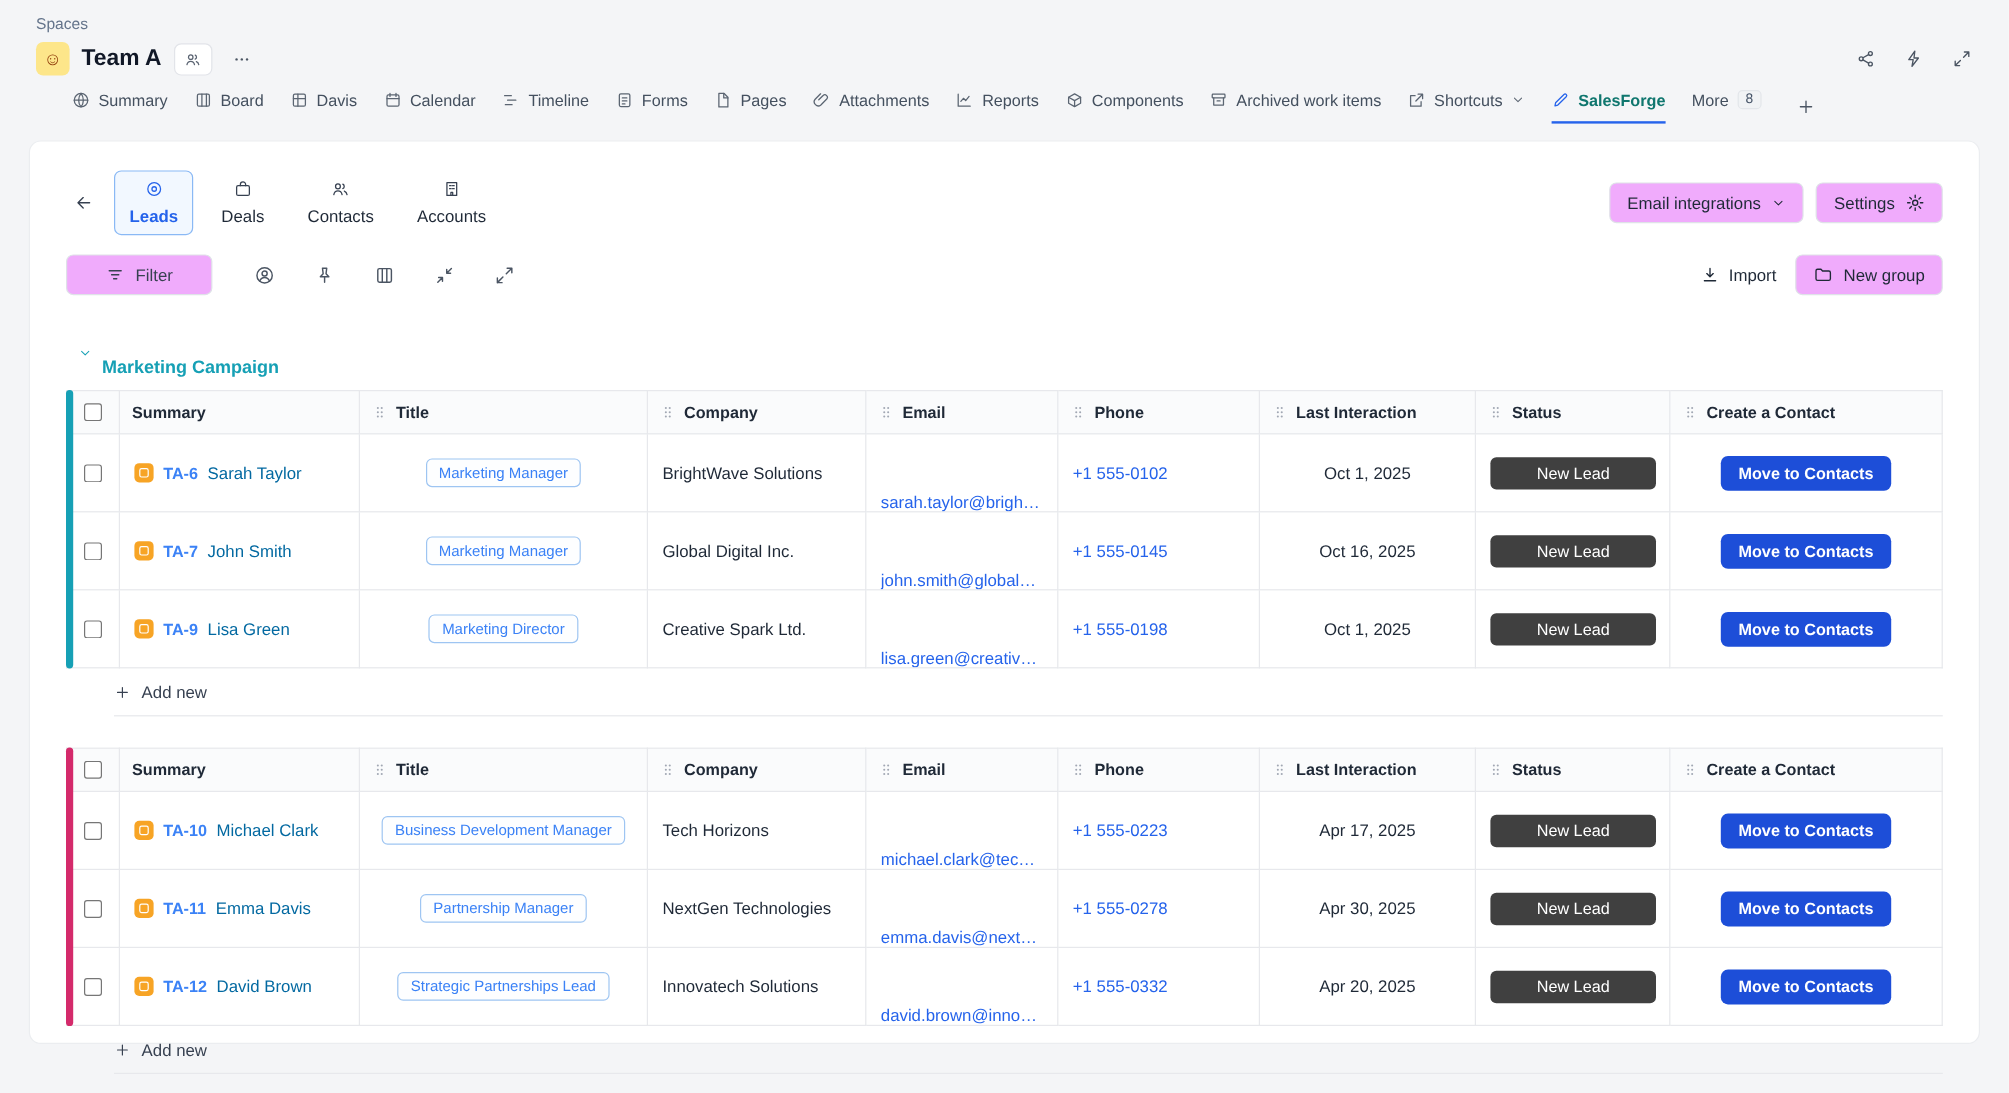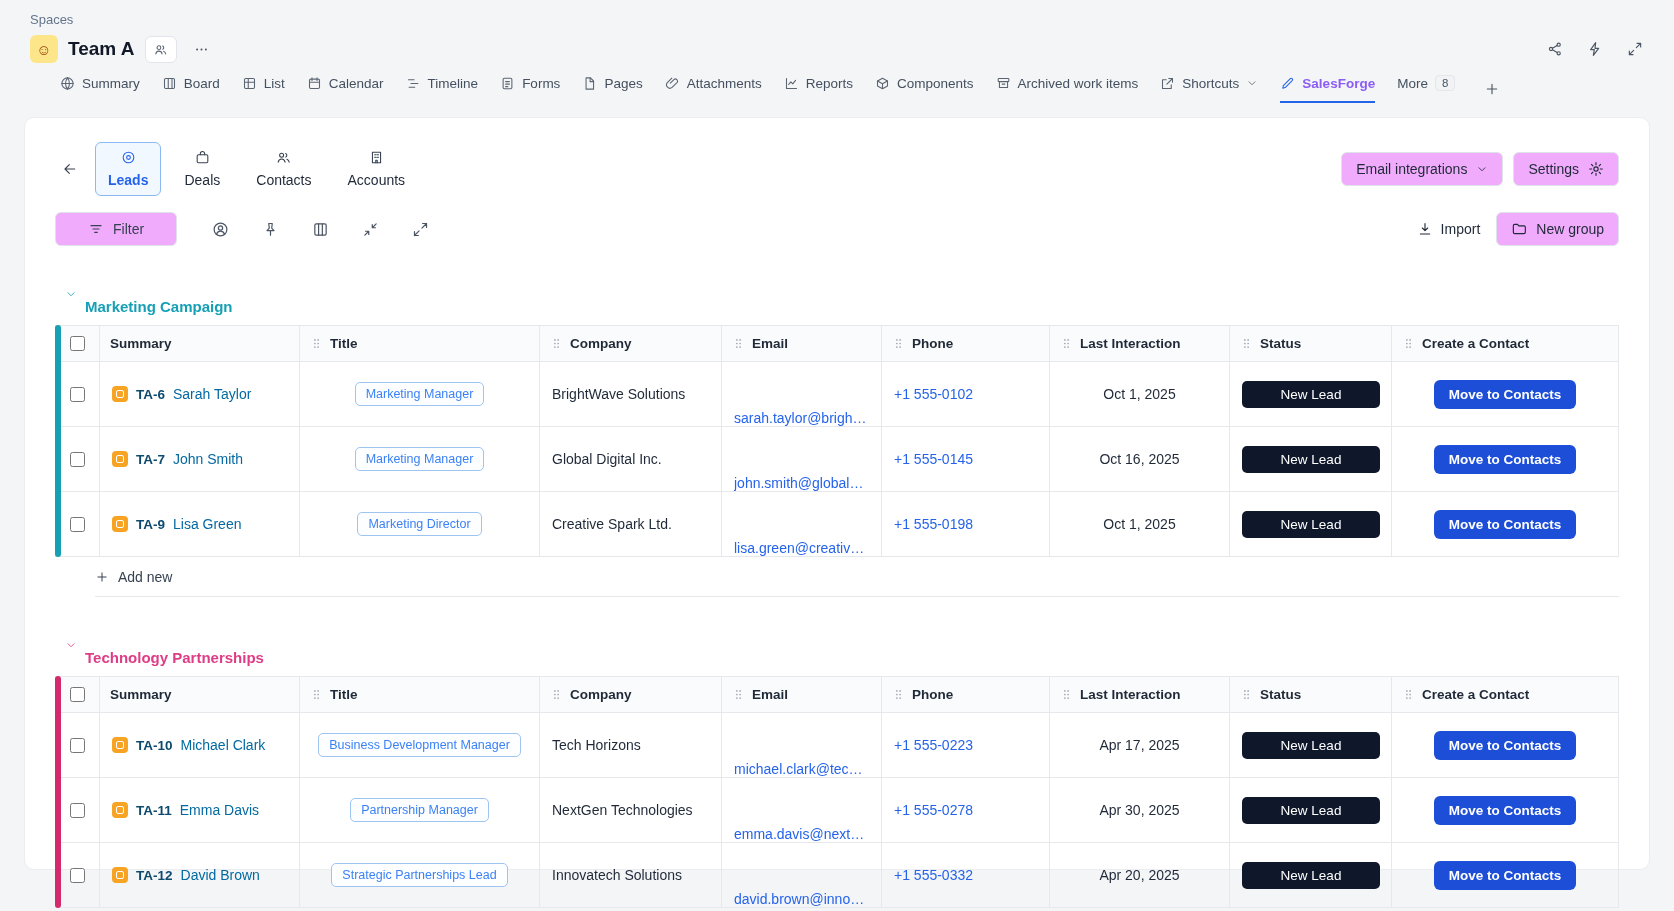--- a/index.html
+++ b/index.html
@@ -25,21 +25,21 @@
     display:flex; align-items:center; justify-content:center; color:#5b6472; cursor:pointer; }
   .ghost-btn { width:30px; height:28px; border:none; background:transparent; border-radius:6px;
     display:flex; align-items:center; justify-content:center; color:#4b5563; cursor:pointer; }
   .top-actions { display:flex; gap:10px; }
 
   
   .vtabs { display:flex; align-items:center; gap:22px; padding:0 30px; margin-top:9px; white-space:nowrap; }
   .vtab { display:flex; align-items:center; gap:7px; font-size:13.5px; color:#44505f;
     padding-bottom:10px; border-bottom:2px solid transparent; cursor:pointer; }
   .vtab .ic { color:#5b6572; }
-  .vtab.active { color:#8b5cf6; font-weight:700; border-bottom-color:#2563eb; }
+  .vtab.active { color:#0f766e; font-weight:700; border-bottom-color:#2563eb; }
   .vtab.active .ic { color:#2563eb; }
   .count-badge { font-size:11.5px; background:#f1f3f5; border:1px solid #e3e6ea; color:#475569;
     border-radius:4px; padding:1px 6px; }
 
   
   .card { margin:14px 24px 24px 24px; background:#fff; border:1px solid #ebedf0;
     border-radius:10px; padding:24px 30px; height:753px; }
   .row1 { display:flex; align-items:center; gap:10px; }
   .iconbtn { border:none; background:transparent; width:30px; height:30px; color:#374151;
     display:flex; align-items:center; justify-content:center; cursor:pointer; }
@@ -79,29 +79,29 @@
   .th-inner { display:flex; align-items:center; gap:7px; }
   .ic.drag { width:13px; height:13px; color:#a1a7b3; }
   tbody td { height:51px; padding:0 12px; vertical-align:middle; }
   .c-check { text-align:center; padding:0; }
   .c-center { text-align:center; }
   input[type="checkbox"] { width:15px; height:15px; accent-color:#3b82f6; cursor:pointer; vertical-align:middle; }
 
   .sumcell { display:flex; align-items:center; gap:8px; cursor:pointer; }
   .witem { width:16px; height:16px; background:#f7a425; border-radius:4px; position:relative; flex:none; }
   .witem::after { content:""; position:absolute; inset:4px; border:1.5px solid #fff; border-radius:2px; }
-  .rid { color:#0c4a6e; font-weight:600; font-size:13.5px; }
+  .rid { color:#3b82f6; font-weight:600; font-size:13.5px; }
   .rname { color:#0369a1;text-align:center; }
 
   .badge { display:inline-block; padding:4px 10px; border:1px solid #9ec5f2; color:#3b82f6;
     border-radius:5px; font-size:12.5px; background:#fdfeff; white-space:nowrap; }
   .link { color:#2563eb; cursor:pointer; }
   .trunc { display:block; overflow:hidden; white-space:nowrap; text-overflow:ellipsis;margin-top:48px; }
 
-  .btn-newlead { width:138px; padding:6px 0; background:#0f172a; color:#fff; border:none;
+  .btn-newlead { width:138px; padding:6px 0; background:#404040; color:#fff; border:none;
     border-radius:5px; font-size:13.5px; cursor:pointer; font-family:inherit; }
   .btn-move { width:142px; padding:7px 0; background:#1d4ed8; color:#fff; border:none;
     border-radius:6px; font-size:13.5px; font-weight:600; cursor:pointer; font-family:inherit; }
 
   .addnew { margin-left:40px; height:40px; border-bottom:1px solid #e7e8ec; display:flex;
     align-items:center; gap:9px; color:#374151; font-size:14px; cursor:pointer; }
   .addnew .ic { width:14px; height:14px; color:#374151; }
 </style>
 </head>
 <body>
@@ -180,21 +180,21 @@
         </span>
         <span>Board</span>
       </div>
     <div class="vtab">
         <span class="ic t">
           <svg viewBox="0 0 24 24" fill="none" stroke="currentColor" stroke-width="1.7" stroke-linecap="round" stroke-linejoin="round">
             <rect x="4" y="4" width="16" height="16" rx="2"></rect>
             <path d="M4 10h16M10 4v16"></path>
           </svg>
         </span>
-        <span>List</span>
+        <span>Davis</span>
       </div>
     <div class="vtab">
         <span class="ic t">
           <svg viewBox="0 0 24 24" fill="none" stroke="currentColor" stroke-width="1.7" stroke-linecap="round" stroke-linejoin="round">
             <rect x="4" y="5" width="16" height="15" rx="2"></rect>
             <path d="M4 10h16M8 3v4M16 3v4"></path>
           </svg>
         </span>
         <span>Calendar</span>
       </div>
@@ -646,28 +646,20 @@
       <span class="ic">
           <svg viewBox="0 0 24 24" fill="none" stroke="currentColor" stroke-width="1.7" stroke-linecap="round" stroke-linejoin="round">
             <path d="M12 5v14M5 12h14"></path>
           </svg>
         </span>
       <span>Add new</span>
     </div>
   </section>
 
   <section class="group">
-    <div class="group-head g-pink">
-      <span class="ic sm">
-          <svg viewBox="0 0 24 24" fill="none" stroke="currentColor" stroke-width="1.7" stroke-linecap="round" stroke-linejoin="round">
-            <path d="M6 9.5l6 6 6-6"></path>
-          </svg>
-        </span>
-      <span class="group-title">Technology Partnerships</span>
-    </div>
     <div class="tablewrap">
       <span class="accent a-pink"></span>
       <table>
         <colgroup>
             <col style="width:44px">
             <col style="width:200px">
             <col style="width:240px">
             <col style="width:182px">
             <col style="width:160px">
             <col style="width:168px">

